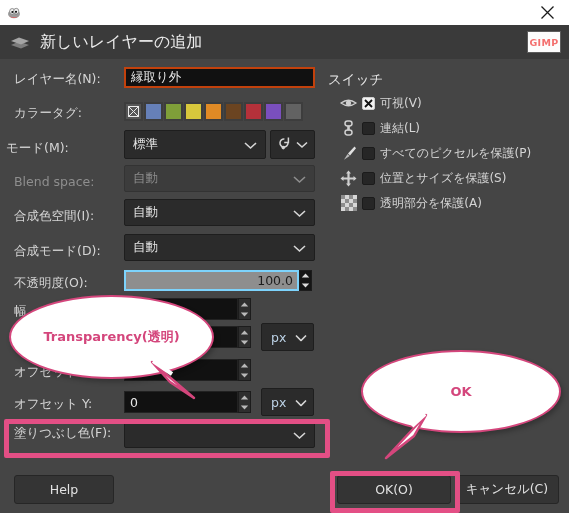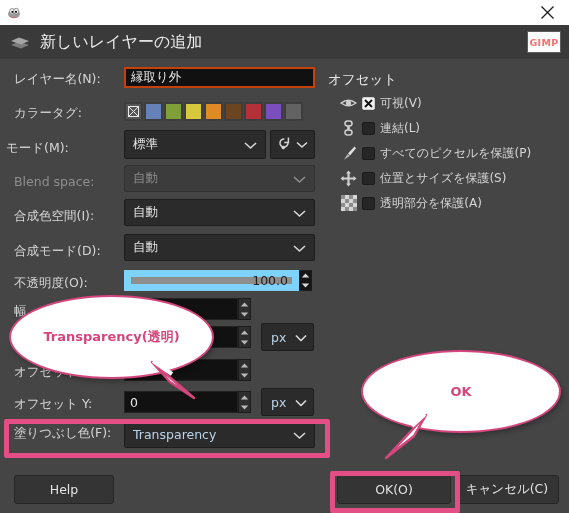--- a/index.html
+++ b/index.html
@@ -57,21 +57,21 @@
     position:absolute;background:#2b2b2b;border:1px solid #1e1e1e;border-radius:2px;
     box-sizing:border-box;display:flex;align-items:center;
     padding-left:8px;font-size:12.5px;color:#e4e4e4;
   }
   .combo.dim{background:#3c3c3c;border-color:#333;color:#8c8c8c;}
   .combo .chev{position:absolute;right:8px;top:50%;transform:translateY(-50%);}
   .combo .val.blue{color:#bcd2e6;}
 
   
   .slider{
-    position:absolute;background:#8e8e8e;border:7px solid #7dd3fc;box-sizing:border-box;
+    position:absolute;background:#8e8e8e;border:2px solid #7dd3fc;box-sizing:border-box;
     display:flex;align-items:center;justify-content:flex-end;
     padding-right:4px;font-size:12.5px;color:#1d1d1d;padding-left:32px;
   }
   .numbox{
     position:absolute;background:#111111;border:1px solid #222;box-sizing:border-box;
     display:flex;align-items:center;padding-left:5px;font-size:12.5px;color:#e8e8e8;
   }
   .spin{
     position:absolute;width:13px;background:#2e2e2e;border:1px solid #1c1c1c;
     box-sizing:border-box;display:flex;flex-direction:column;
@@ -322,29 +322,28 @@
       <span class="val blue">px</span>
       <span class="chev" style="right:6px;">
         <svg width="12" height="7" viewBox="0 0 12 7">
             <path d="M1 1 L6 6 L11 1" stroke="#d6d6d6" stroke-width="1.6" fill="none"></path>
           </svg>
       </span>
     </span>
 
     <span class="lbl" style="left:14px;top:366px;">塗りつぶし色(F):</span>
     <span class="combo" style="left:124px;top:362px;width:191px;height:27px;">
-      <span class="val blue">Transparency</span>
       <span class="chev">
         <svg width="13" height="8" viewBox="0 0 13 8">
             <path d="M1 1.5 L6.5 6.5 L12 1.5" stroke="#d6d6d6" stroke-width="1.6" fill="none"></path>
           </svg>
       </span>
     </span>
 
-    <span class="sw-title" style="left:328px;top:12px;">オフセット</span>
+    <span class="sw-title" style="left:328px;top:12px;">スイッチ</span>
 
     <span class="sw-row" style="left:340px;top:35px;">
       <span class="sw-ico">
         <svg width="17" height="12" viewBox="0 0 17 12">
           <path d="M1 6 q7.5 -5.5 15 0 q-7.5 5.5 -15 0z" fill="none" stroke="#cfcfcf" stroke-width="1.3"></path>
           <circle cx="8.5" cy="6" r="2.6" fill="#cfcfcf"></circle>
         </svg>
       </span>
       <span class="chk on">
         <svg width="9" height="9" viewBox="0 0 9 9">

